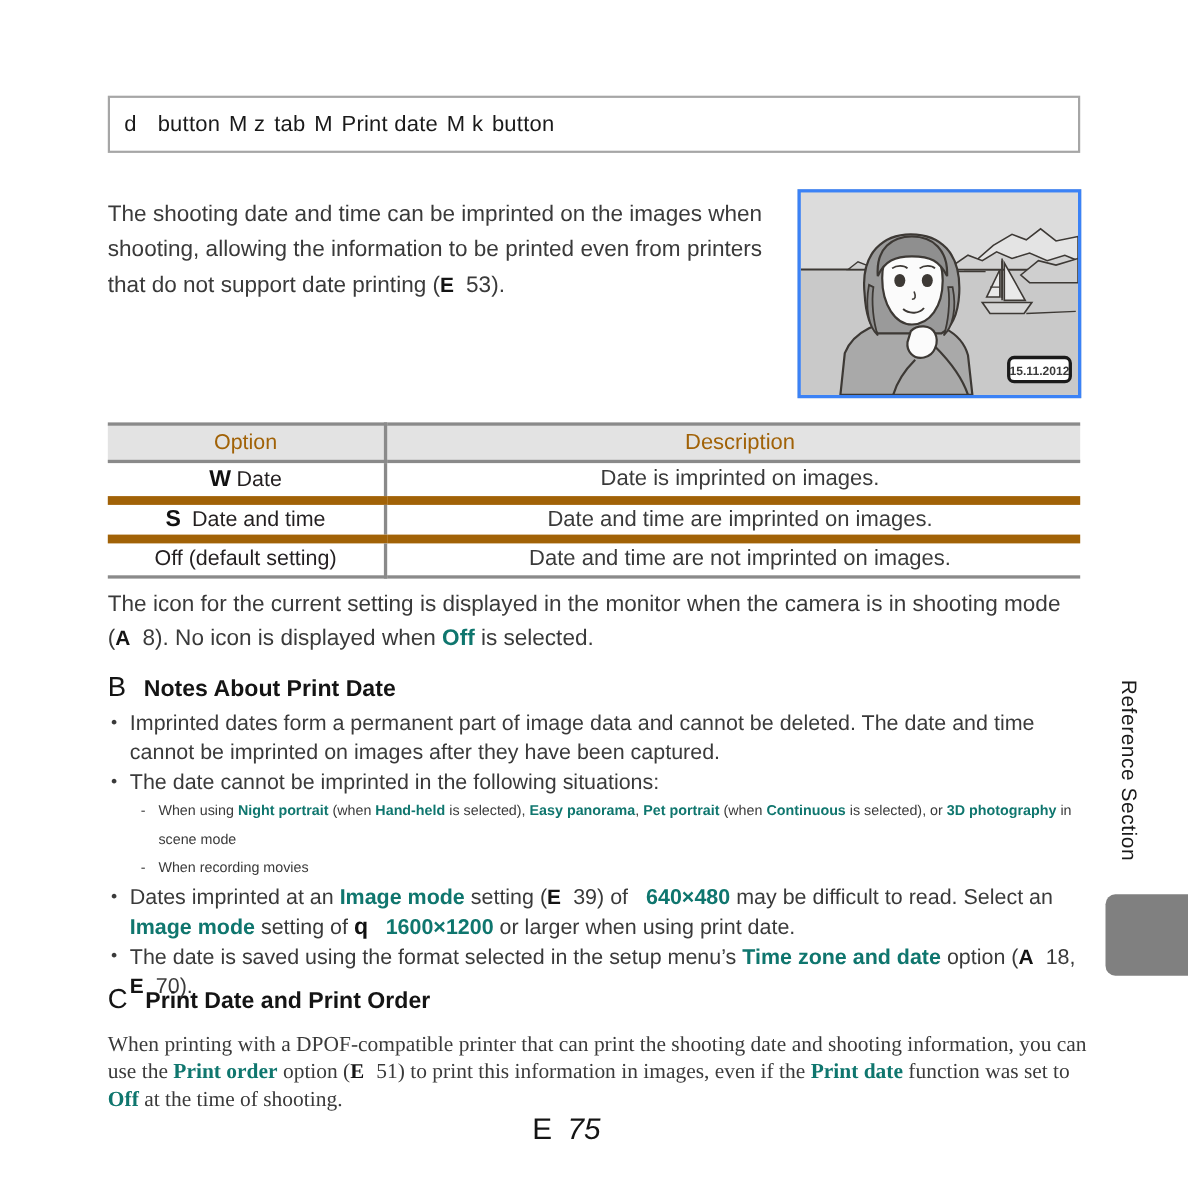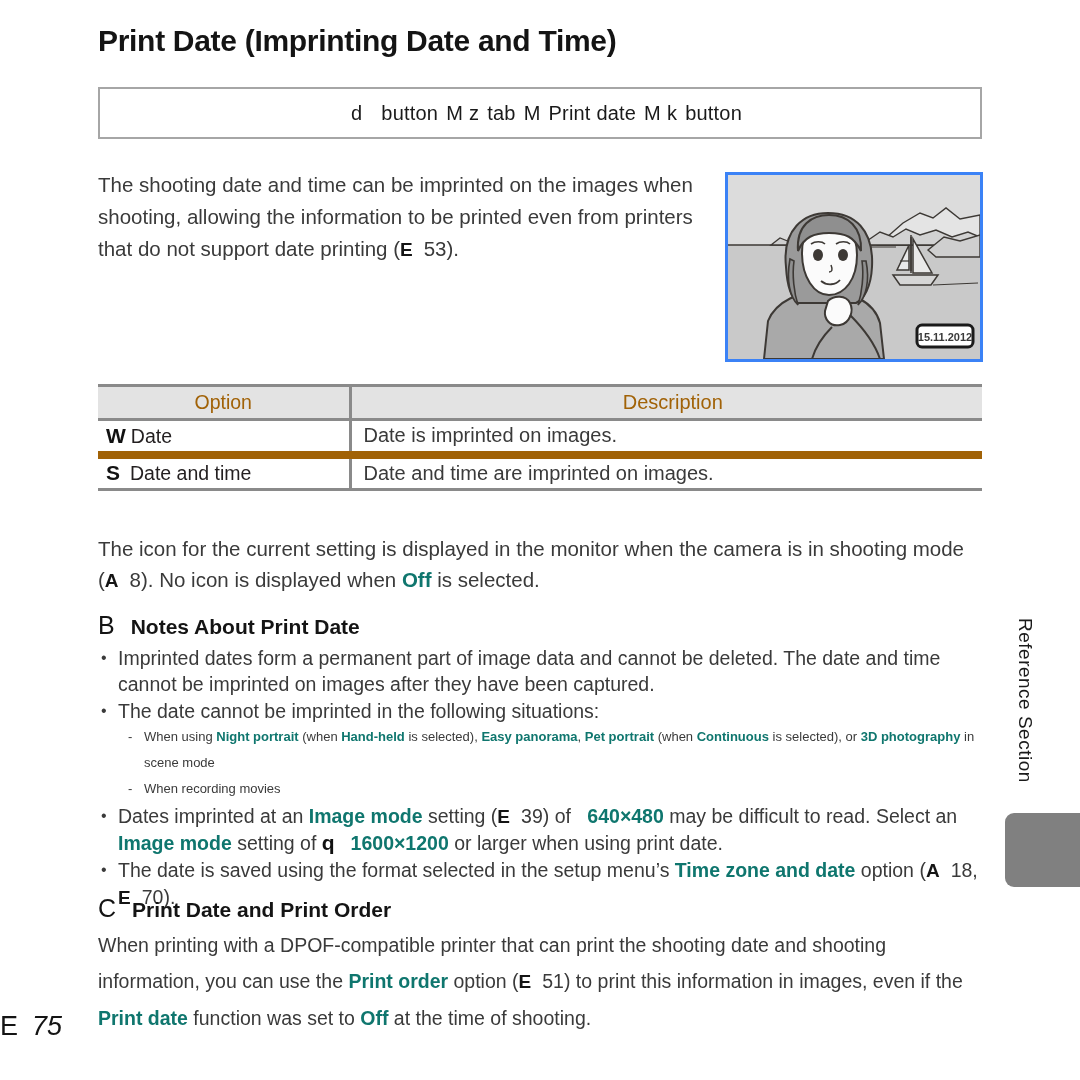--- a/index.html
+++ b/index.html
@@ -30,40 +30,39 @@
   
   .nav-box {
     position: absolute;
     left: 98px; top: 87px;
     width: 884px; height: 52px;
     border: 2px solid #a6a6a6;
     background: #ffffff;
     display: flex;
     align-items: center;
     padding-left: 10px;
-    justify-content: center;
   }
   .nav-path {
     font-size: 20px;
     color: #1a1a1a;
     white-space: nowrap;
     letter-spacing: 0.2px;
   }
   .nav-path .sym {
     font-family: "Liberation Sans", sans-serif;
     font-size: 20px;
     padding: 0 3px;
   }
   .nav-path .gap { display:inline-block; width:16px; }
   .nav-path .gap-sm { display:inline-block; width:5px; }
 
   
   .intro-para {
     position: absolute;
-    left: 98px; top: 169px;
+    left: 98px; top: 179px;
     width: 600px;
     font-size: 20.5px;
     line-height: 32px;
     color: #3a3a3a;
   }
   .ref-sym {
     font-weight: bold;
     color: #141414;
     font-size: 19px;
   }
@@ -84,20 +83,21 @@
     position: absolute;
     left: 98px; top: 384px;
     width: 884px;
     border-collapse: collapse;
   }
   .opt-table td, .opt-table th {
     border-top: 3px solid #8a8a8a;
     border-bottom: 3px solid #8a8a8a;
     padding: 0;
     vertical-align: middle;
+    text-align: center;
   }
   .opt-table .c-opt {
     width: 252px;
     border-right: 3px solid #8a8a8a;
     height: 35px;
     font-size: 19.5px;
     padding-left: 8px;
     padding-right: 8px;
   }
   .opt-table .c-desc {
@@ -187,23 +187,24 @@
   ul.sub > li::before {
     content: "-";
     position: absolute;
     left: 4px; top: 0;
     color: #3a3a3a;
   }
   b, .bold { font-weight: bold; color: #0f766e; }
 
   .body-para {
     font-size: 19.5px;
-    line-height: 36px;
-    color: #3a3a3a;
-    margin-top: 5px;
+    line-height: 25px;
+    color: #3a3a3a;
+    margin-top: 15px;
+    font-family: Liberation Serif, serif;
   }
 
   
   .side-label {
     position: absolute;
     left: 1014px; top: 618px;
     font-size: 19px;
     color: #1a1a1a;
     writing-mode: vertical-rl;
     text-orientation: mixed;
@@ -216,33 +217,32 @@
     width: 80px; height: 74px;
     background: #808080;
     border-radius: 9px 0 0 9px;
   }
 
   
   .footer {
     position: absolute;
     left: 0; top: 1011px;
     width: 1030px;
-    text-align: left;
+    text-align: center;
     font-size: 27px;
     color: #141414;
   }
   .footer .f-sym { font-weight: normal; }
   .footer .f-num { font-style: italic; margin-left: 14px; }
 </style>
 </head>
 <body>
 
 <div class="page">
 
-  <div class="page-title">Print Date (Imprinting Date and Time)</div>
 
   <div class="nav-box">
     <div class="nav-path">
       <span class="sym">d</span><span class="gap"></span><span>button</span><span class="gap-sm"></span><span class="sym">M</span><span class="sym">z</span><span class="gap-sm"></span><span>tab</span><span class="gap-sm"></span><span class="sym">M</span><span class="gap-sm"></span><span>Print date</span><span class="gap-sm"></span><span class="sym">M</span><span class="sym">k</span><span class="gap-sm"></span><span>button</span>
     </div>
   </div>
 
   <div class="intro-para">
     <span>The shooting date and time can be imprinted on the images when shooting, allowing the information to be printed even from printers that do not support date printing (</span><span class="ref-sym">E</span><span class="ref-gap"></span><span>53</span><span>).</span>
   </div>
@@ -320,20 +320,24 @@
           <span class="opt-sym">W</span><span>Date</span>
         </td>
         <td class="c-desc">Date is imprinted on images.</td>
       </tr>
       <tr>
         <td class="c-opt">
           <span class="opt-sym wide">S</span><span>Date and time</span>
         </td>
         <td class="c-desc">Date and time are imprinted on images.</td>
       </tr>
+      <tr>
+        <td class="c-opt opt-right">Off (default setting)</td>
+        <td class="c-desc">Date and time are not imprinted on images.</td>
+      </tr>
     </tbody>
   </table>
 
   <div class="after-table">
     <span>The icon for the current setting is displayed in the monitor when the camera is in shooting mode (</span><span class="ref-sym">A</span><span class="ref-gap"></span><span>8</span><span>). No icon is displayed when </span><span class="bold">Off</span><span> is selected.</span>
   </div>
 
   <div class="notes-a">
     <div class="note-head">
       <span class="badge">B</span>

